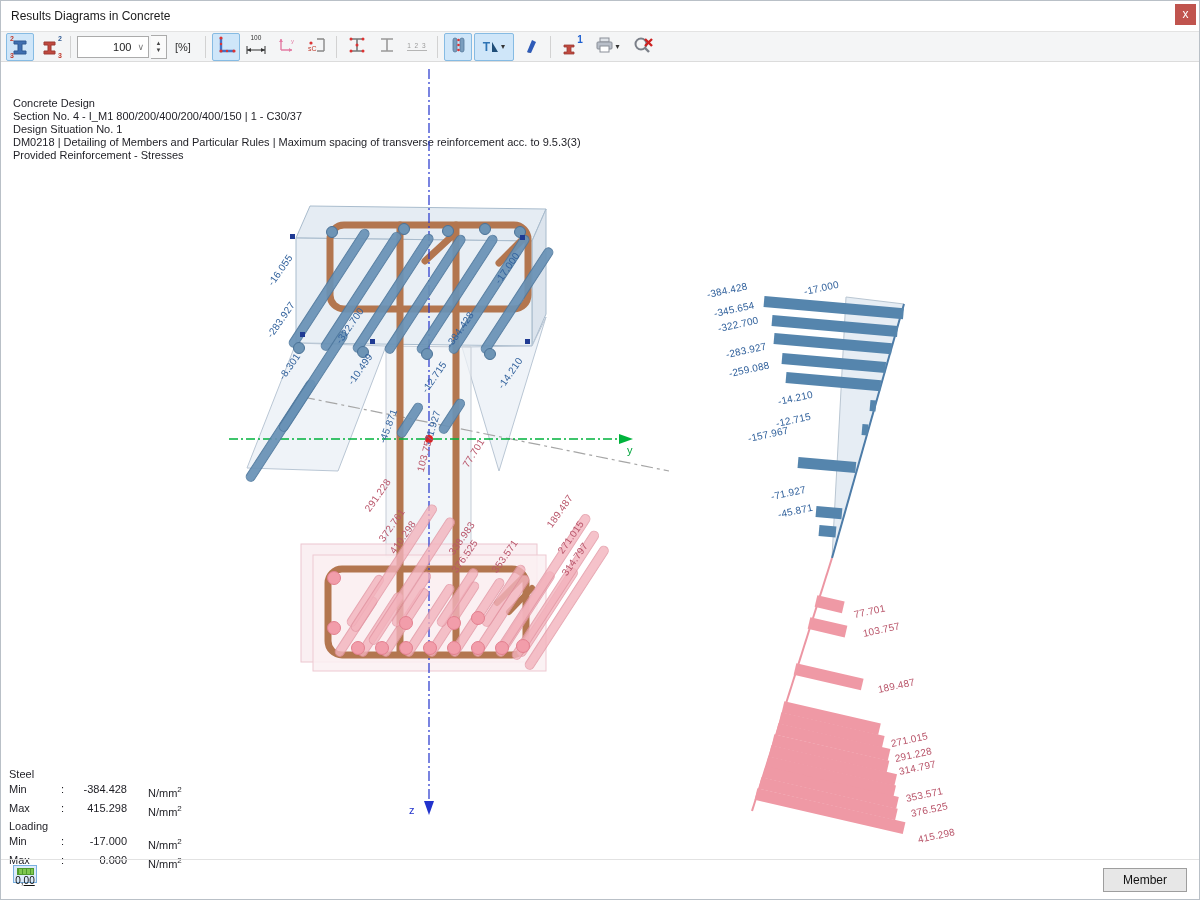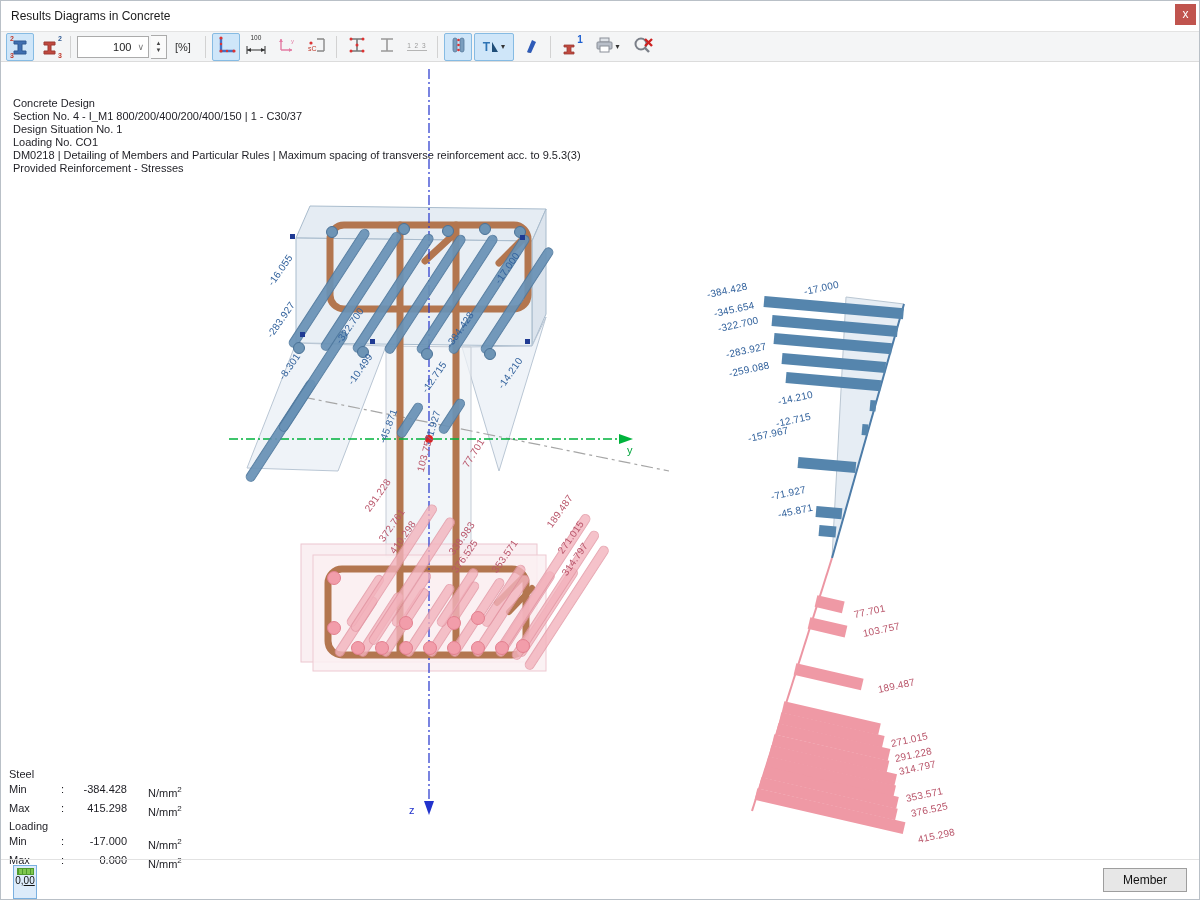--- a/index.html
+++ b/index.html
@@ -49,21 +49,21 @@
   
   #legend{position:absolute;left:8px;top:766px;font-size:11px;color:#1e1e24;line-height:15px;}
   #legend .lrow{display:flex;}
   #legend .lkey{width:52px;}
   #legend .lcolon{width:10px;}
   #legend .lval{width:56px;text-align:right;}
   #legend .lunit{margin-left:21px;}
   #legend sup{font-size:8px;}
   
   #statusline{position:absolute;left:0;top:858px;width:100%;height:1px;background:#e2e2e2;}
-  #measurebox{position:absolute;left:12px;top:864px;width:24px;height:34px;background:#dcebfa;border:1px solid #7ab0e0;
+  #measurebox{position:absolute;left:12px;top:864px;width:24px;height:18px;background:#dcebfa;border:1px solid #7ab0e0;
               box-sizing:border-box;text-align:center;}
   #measurebox .ruler{margin:2px auto 0;width:17px;height:7px;background:#7ec74f;border:1px solid #4e9a2e;box-sizing:border-box;
        background-image:repeating-linear-gradient(90deg,#4e9a2e 0 1px,transparent 1px 4px);}
   #measurebox .mval{font-size:10px;color:#111;line-height:12px;}
   #measurebox .mval u{text-decoration:underline;}
   #close-btn{position:absolute;right:12px;top:867px;width:84px;height:24px;background:#e7e7e7;border:1px solid #9e9e9e;
              font-size:12px;color:#111;text-align:center;line-height:22px;box-sizing:border-box;cursor:pointer;}
 </style>
 </head>
 <body>
@@ -226,21 +226,20 @@
         <path d="M13 4 L20 11 M20 4 L13 11" stroke="#cc2222" stroke-width="2.4"></path>
           </svg>
       </span>
     </div>
   </div>
 
   <div id="infoblock">
     <div>Concrete Design</div>
     <div>Section No. 4 - I_M1 800/200/400/200/400/150 | 1 - C30/37</div>
     <div>Design Situation No. 1</div>
-    <div>Loading No. CO1</div>
     <div>DM0218 | Detailing of Members and Particular Rules | Maximum spacing of transverse reinforcement acc. to 9.5.3(3)</div>
     <div>Provided Reinforcement - Stresses</div>
   </div>
 
   <div id="drawing">
     <svg id="mainsvg" width="1200" height="795">
 
       <polygon points="309,144 545,147 531,179 295,176" fill="#dfe7f0" fill-opacity="0.8" stroke="#a9bccd" stroke-width="1"></polygon>
       <polygon points="531,179 545,147 545,252 531,284" fill="#d3dde9" fill-opacity="0.8" stroke="#a9bccd" stroke-width="1"></polygon>
       <polygon points="295,176 531,179 531,284 295,281" fill="#e4ebf2" fill-opacity="0.8" stroke="#a9bccd" stroke-width="1"></polygon>

